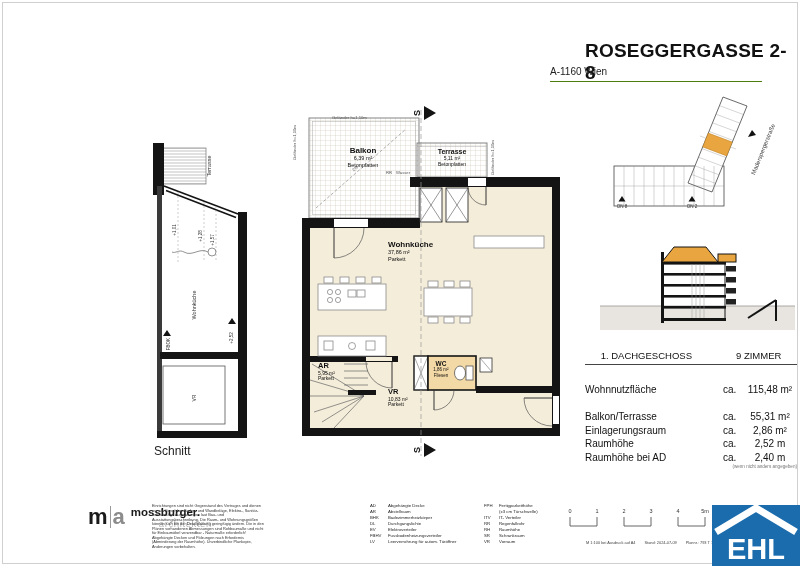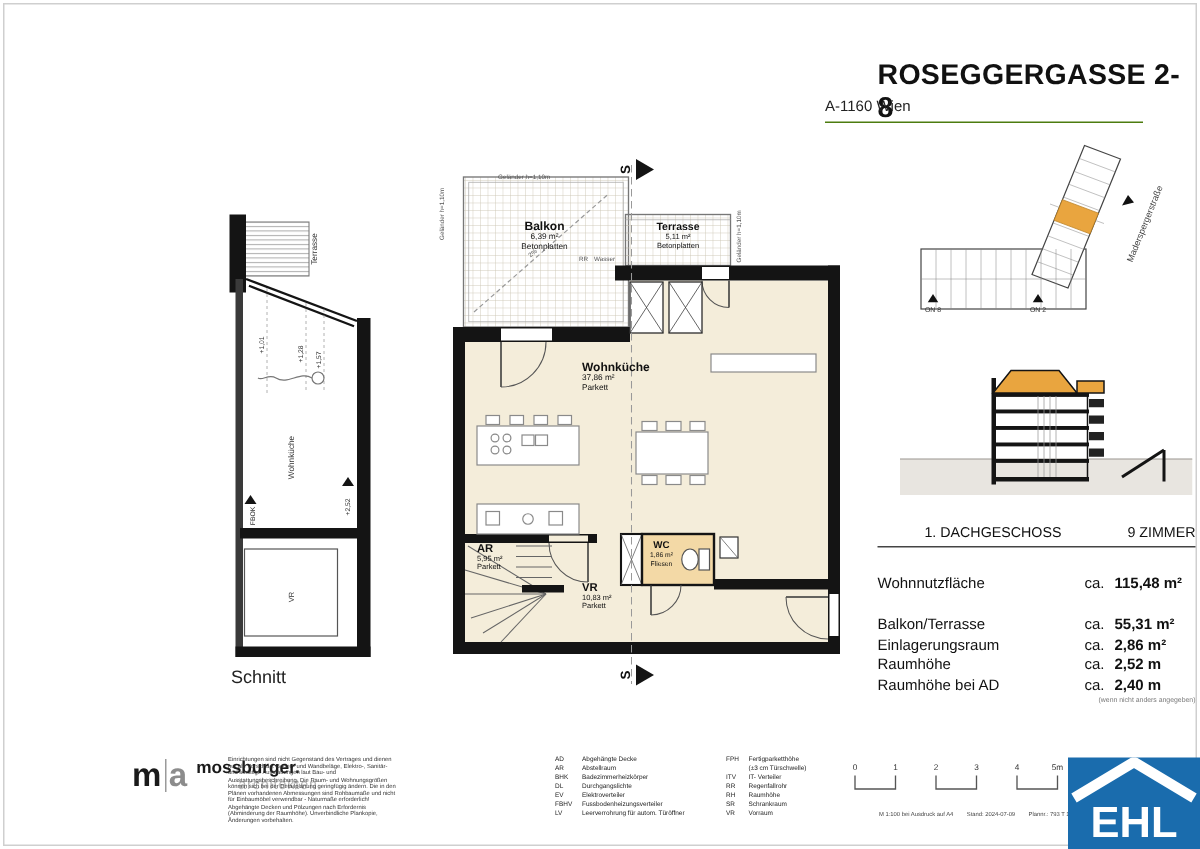--- a/index.html
+++ b/index.html
@@ -6,25 +6,25 @@
   body{font-family:"Liberation Sans",sans-serif;color:#111;}
   #sheet{position:relative;width:800px;height:566px;background:#fff;overflow:hidden;}
   .abs{position:absolute;}
   .frame{position:absolute;inset:2px;border:1px solid #cfcfcf;pointer-events:none;}
   
   .hd-title{left:585px;top:40px;width:212px;font-size:19px;font-weight:bold;letter-spacing:.2px;}
   .hd-sub{left:550px;top:66px;width:212px;font-size:10px;color:#222;border-bottom:1px solid #4d7c0f;padding-bottom:4px;}
   
   .unit{left:585px;top:346px;width:212px;}
   .unit h1{margin:0;font-size:18px;font-weight:bold;border-bottom:1px solid #444;padding-bottom:3px;}
-  .unit .floorrow{display:flex;justify-content:flex-end;font-size:9.5px;padding:4px 0 3px 0;border-bottom:1px solid #444;gap:44px;}
+  .unit .floorrow{display:flex;justify-content:center;font-size:9.5px;padding:4px 0 3px 0;border-bottom:1px solid #444;gap:44px;}
   .urow{display:flex;align-items:baseline;font-size:10px;margin-top:2.5px;}
   .urow .lab{flex:1;}
   .urow .ca{width:20px;}
-  .urow .val{width:54px;text-align:left;font-weight:bold;}
+  .urow .val{width:54px;text-align:center;}
   .unit .gap1{height:16px;}
   .unit .gap2{height:14px;}
   .unit .note{font-size:4.6px;color:#777;text-align:right;margin-top:1px;}
   
   .rl{position:absolute;text-align:center;line-height:1.15;z-index:5;}
   .rl .nm{font-weight:bold;}
   
   .logo{left:88px;top:506px;display:flex;align-items:flex-start;}
   .logo .m{font-size:22px;font-weight:bold;line-height:22px;color:#1a1a1a;}
   .logo .bar{width:1px;height:22px;background:#9a9a9a;margin:0 2px;}

